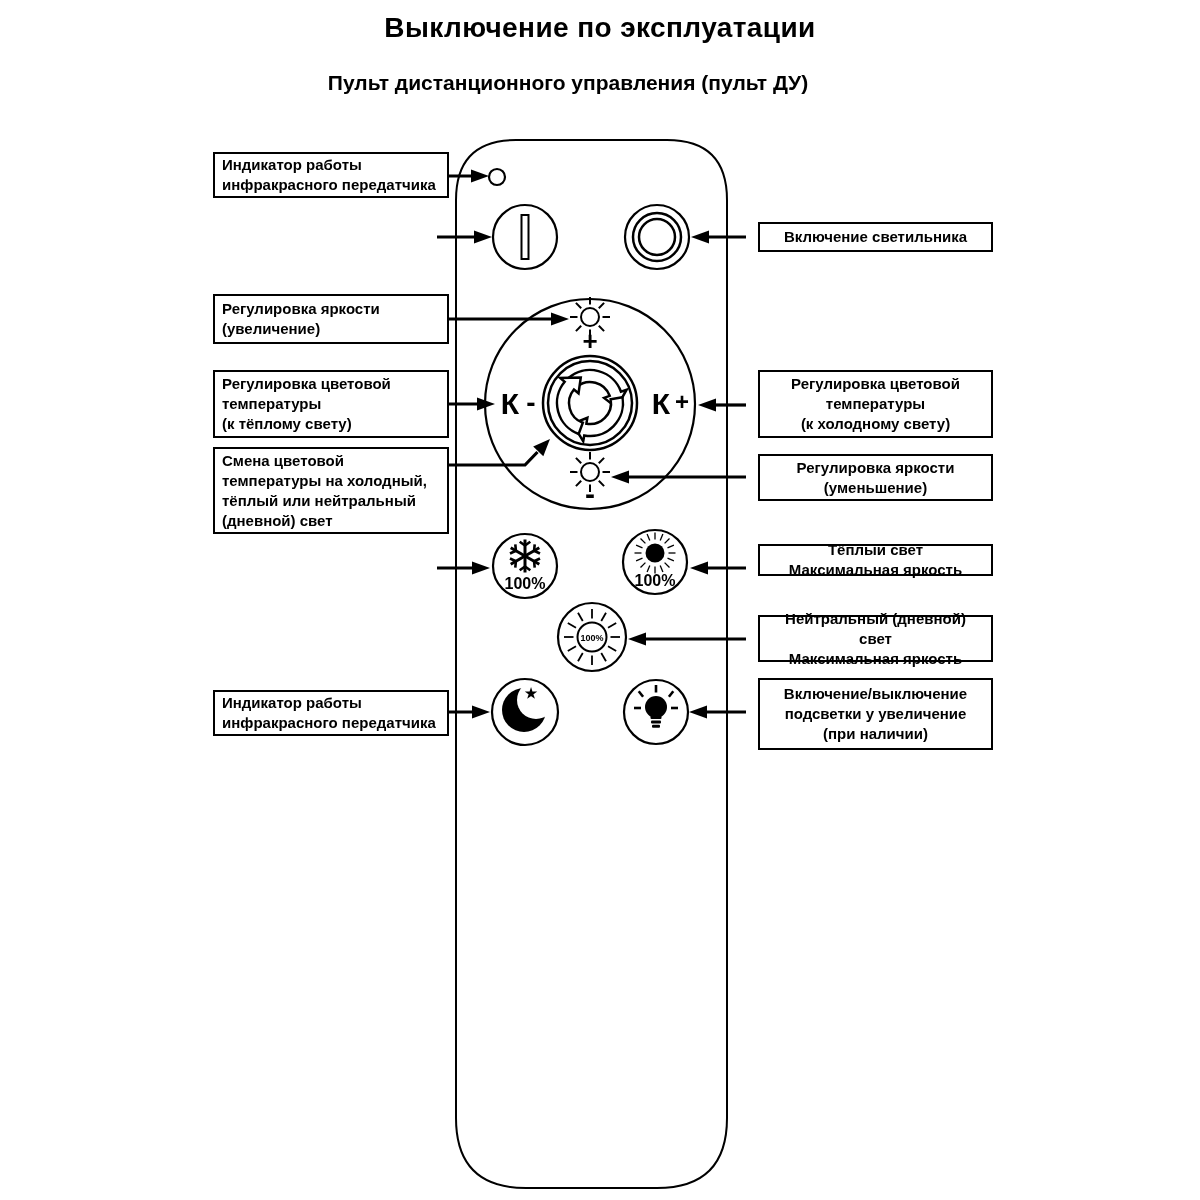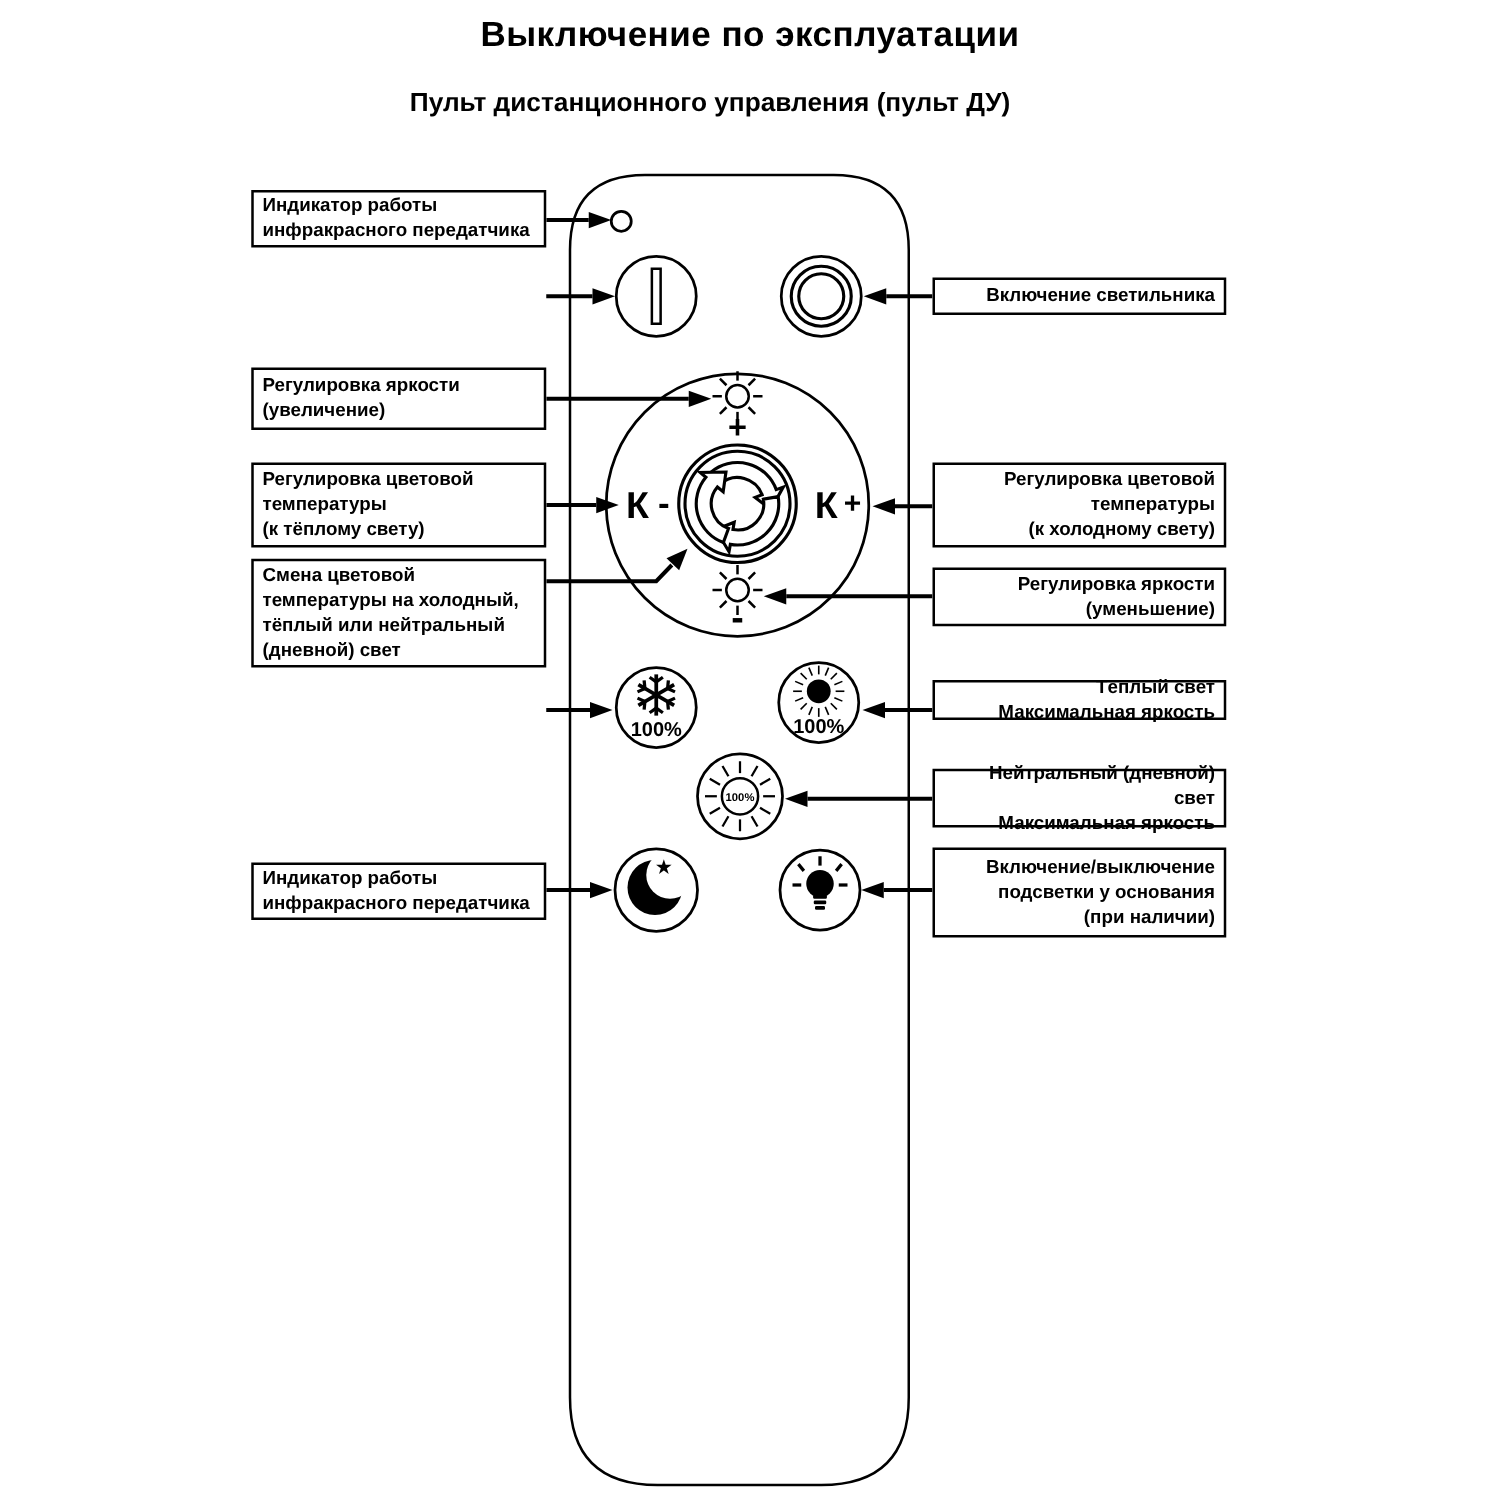--- a/index.html
+++ b/index.html
@@ -5,24 +5,24 @@
   html,body{margin:0;padding:0;background:#fff;}
   .canvas{position:relative;width:1200px;height:1200px;background:#fff;overflow:hidden;
           font-family:"Liberation Sans",sans-serif;color:#000;}
   .title{position:absolute;top:12px;left:0;width:1200px;text-align:center;
          font-size:28px;font-weight:bold;letter-spacing:.4px;}
   .subtitle{position:absolute;top:71px;left:0;width:1136px;text-align:center;
             font-size:21px;font-weight:bold;}
   svg.art{position:absolute;left:0;top:0;z-index:0;}
   .lbox{position:absolute;box-sizing:border-box;border:2px solid #000;background:#fff;
         display:flex;align-items:center;padding:2px 7px;font-size:15px;font-weight:bold;
-        line-height:20px;z-index:2;}
+        line-height:20px;z-index:2;margin-left:12px;}
   .lbox span{white-space:pre-line;display:block;width:100%;}
   .lbox.left{left:201px;width:236px;text-align:left;}
-  .lbox.right{left:746px;width:235px;text-align:right;justify-content:flex-end;}
+  .lbox.right{left:746px;width:235px;text-align:center;justify-content:flex-end;}
   
   .outline{fill:#fff;stroke:#000;stroke-width:2;}
   .btn{fill:#fff;stroke:#000;stroke-width:2.2;}
   .ring{fill:none;stroke:#000;stroke-width:2.5;}
   .ln{stroke:#000;stroke-width:3.2;fill:none;}
   .hd{fill:#000;stroke:none;}
   .ray{stroke:#000;stroke-width:2;}
   .ray-thin{stroke:#000;stroke-width:1.3;}
   .ray-mid{stroke:#000;stroke-width:1.8;}
   .flake{stroke:#000;stroke-width:3;stroke-linecap:butt;}
@@ -263,17 +263,17 @@
   <div class="lbox right" style="top:544px;height:32px">
       <span>Тёплый свет
 Максимальная яркость</span>
     </div>
   <div class="lbox right" style="top:615px;height:47px">
       <span>Нейтральный (дневной) свет
 Максимальная яркость</span>
     </div>
   <div class="lbox right" style="top:678px;height:72px">
       <span>Включение/выключение
-подсветки у основания
+подсветки у увеличение
 (при наличии)</span>
     </div>
 
 </div>
 
 </body></html>

